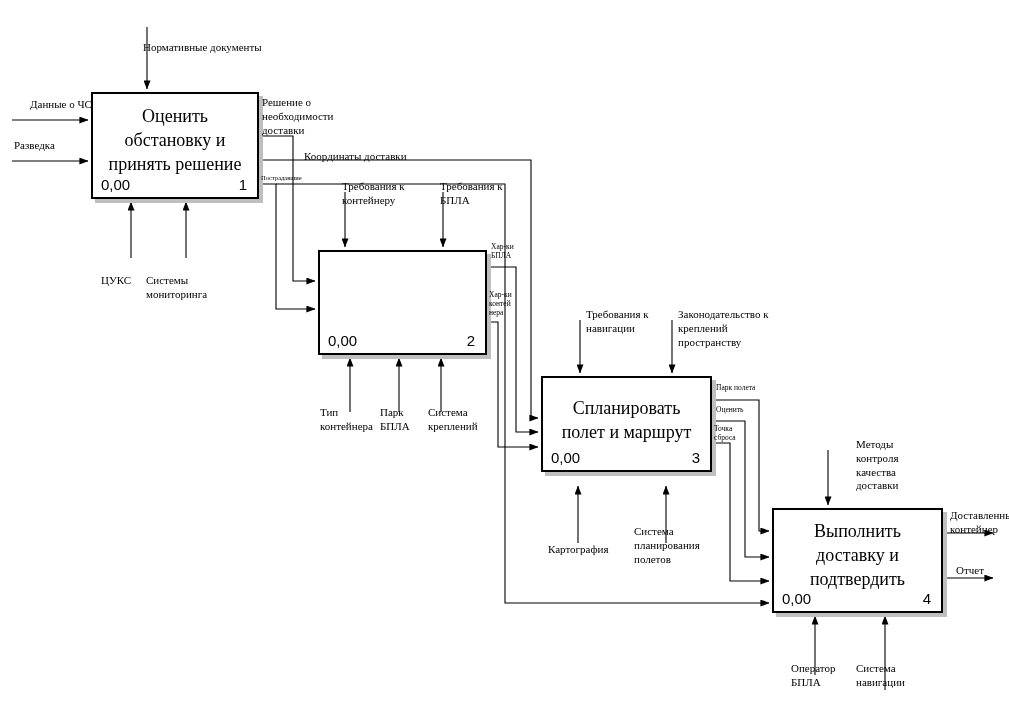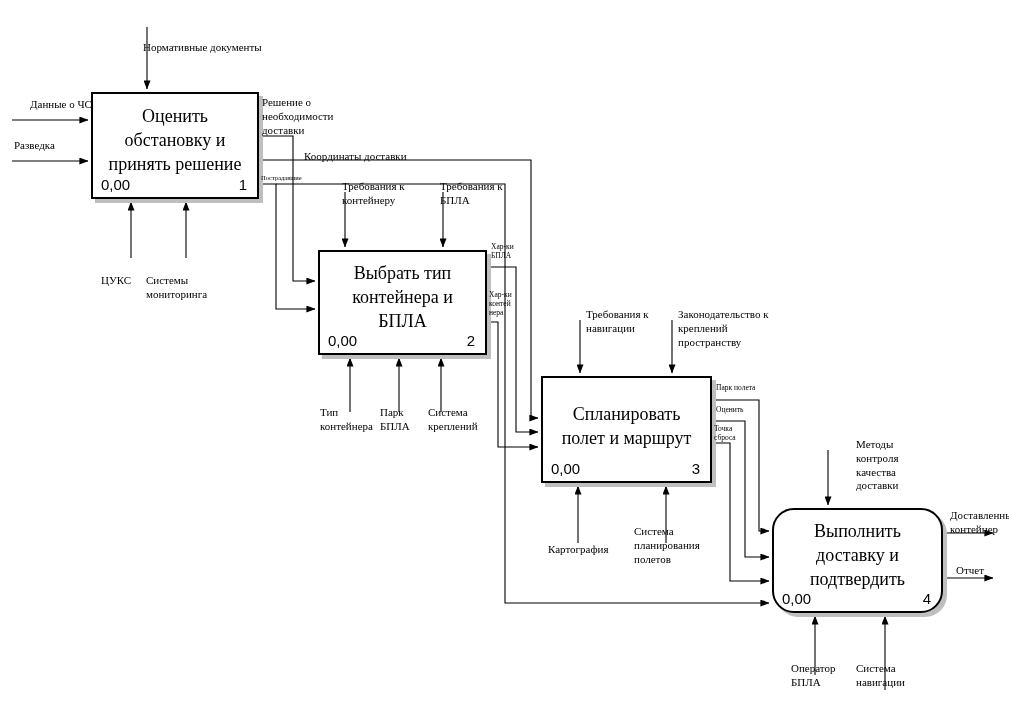--- a/index.html
+++ b/index.html
@@ -132,32 +132,31 @@
     </g>
   </svg>
 
   <div class="abox" style="left:91px; top:92px; width:168px; height:107px;">
     <div class="title">Оценить обстановку и принять решение</div>
     <div class="cost">0,00</div>
     <div class="num">1</div>
   </div>
 
   <div class="abox" style="left:318px; top:250px; width:169px; height:105px;">
-    <div class="title">Выбрать тип контейнера и БПЛА</div>
     <div class="cost">0,00</div>
     <div class="num">2</div>
   </div>
 
-  <div class="abox" style="left:541px; top:376px; width:171px; height:107px;padding-left:28px;">
+  <div class="abox" style="left:541px; top:376px; width:171px; height:96px;padding-left:28px;">
     <div class="title">Спланировать полет и маршрут</div>
     <div class="cost">0,00</div>
     <div class="num">3</div>
   </div>
 
-  <div class="abox" style="left:772px; top:508px; width:171px; height:105px;border-radius:22px;">
+  <div class="abox" style="left:772px; top:508px; width:171px; height:105px;">
     <div class="title">Выполнить доставку и подтвердить</div>
     <div class="cost">0,00</div>
     <div class="num">4</div>
   </div>
 
   <div class="lbl l" style="left:14px; top:98px; width:100px;margin-left:16px;">Данные о ЧС</div>
   <div class="lbl l" style="left:14px; top:139px; width:80px;">Разведка</div>
   <div class="lbl l" style="left:143px; top:41px; width:160px;">Нормативные документы</div>
   <div class="lbl c" style="left:101px; top:274px; width:60px;">ЦУКС</div>
   <div class="lbl c" style="left:146px; top:274px; width:96px;">Системы мониторинга</div>

